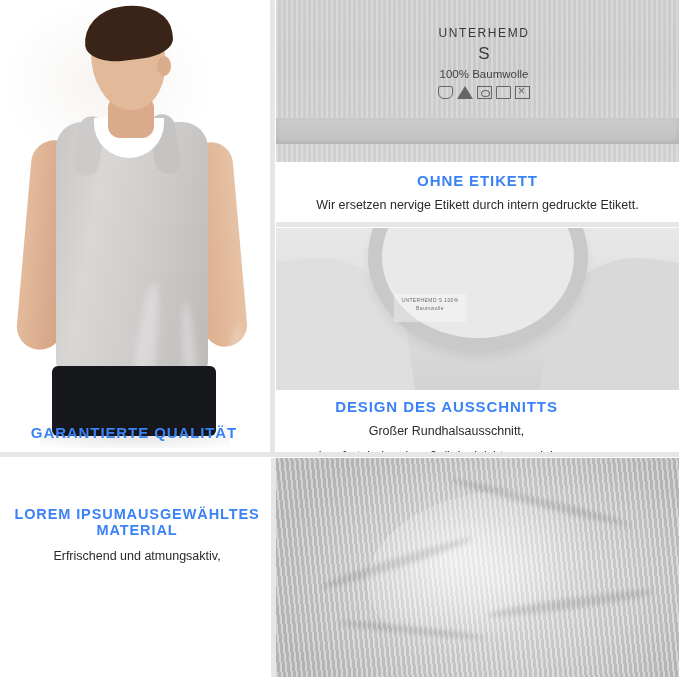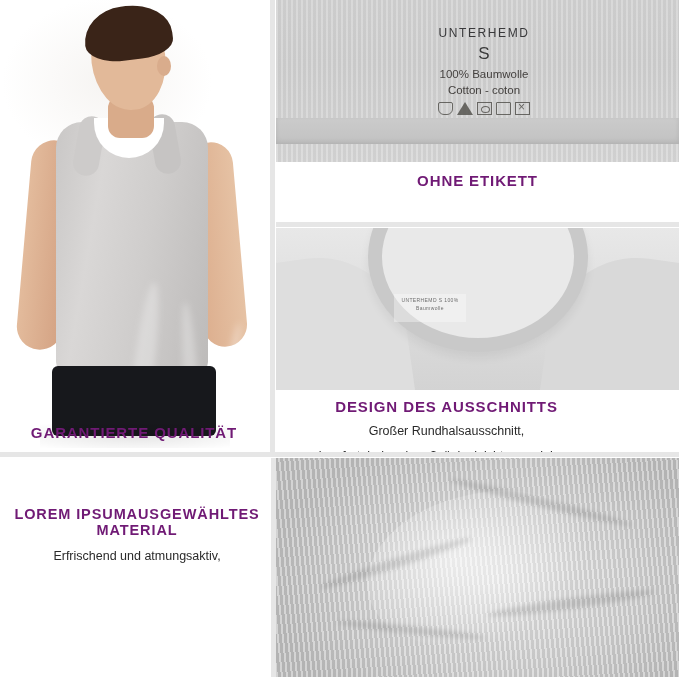--- a/index.html
+++ b/index.html
@@ -15,21 +15,21 @@
     width: 679px;
     height: 677px;
     background: #ffffff;
   }
 
   
   .panel { position: absolute; overflow: hidden; }
 
   
   .headline {
-    color: #701a75;
+    color: #3b82f6;
     font-weight: bold;
     letter-spacing: 0.9px;
     text-transform: uppercase;
     text-align: center;
     font-size: 15px;
   }
   .caption {
     color: #2a2a2a;
     text-align: center;
     font-size: 12.5px;
@@ -254,33 +254,33 @@
     <div class="headline">GARANTIERTE QUALITÄT</div>
   </div>
 
   <div class="panel" id="labelphoto">
     <div class="rib"></div>
     <div class="hem-band"></div>
     <div class="print-block">
       <div class="print-title">UNTERHEMD</div>
       <div class="print-size">S</div>
       <div class="print-line">100% Baumwolle</div>
-      <div class="print-line">Cotton - coton</div>
       <div class="care-row">
         <span class="care-ico tub"></span>
         <span class="care-ico tri"></span>
         <span class="care-ico sq"></span>
         <span class="care-ico iron"></span>
         <span class="care-ico x"></span>
       </div>
     </div>
   </div>
 
   <div class="panel" id="txt-label">
     <div class="headline">OHNE ETIKETT</div>
+    <div class="caption">Wir ersetzen nervige Etikett durch intern gedruckte Etikett.</div>
   </div>
 
   <div class="panel" id="neckphoto">
     <div class="shoulder-l"></div>
     <div class="shoulder-r"></div>
     <div class="collar"></div>
     <div class="mini-label">UNTERHEMD S 100% Baumwolle</div>
   </div>
 
   <div class="panel" id="txt-neck">

